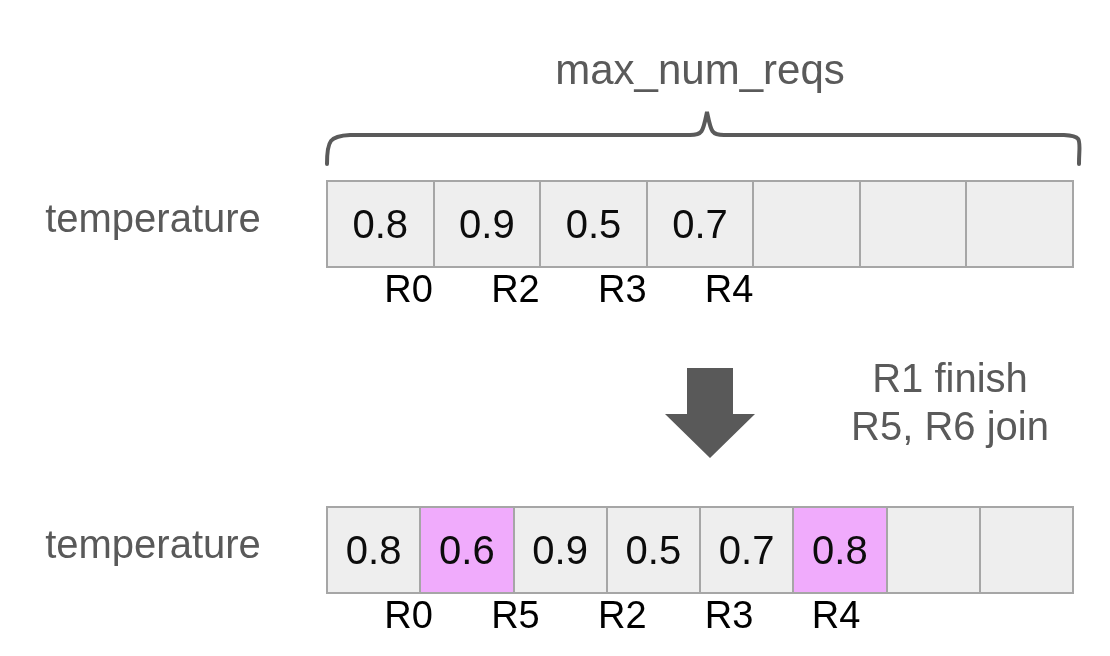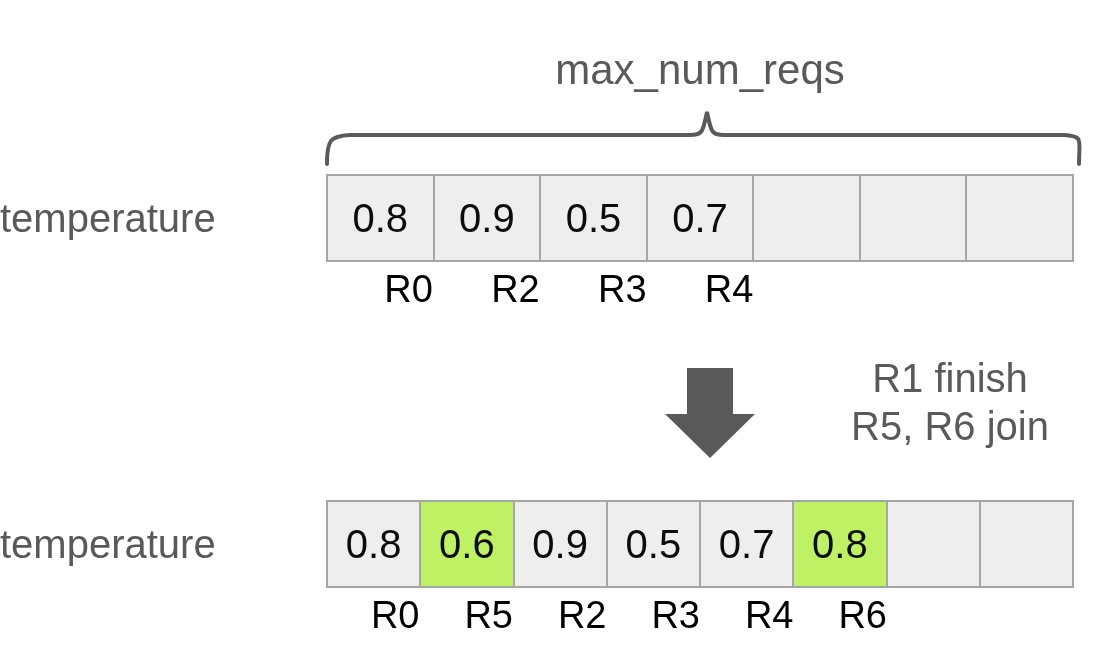--- a/index.html
+++ b/index.html
@@ -45,49 +45,50 @@
   #row-top    { top: 150px; }
   #row-bottom { top: 476px; }
 
   .row-label {
     position: absolute;
     left: 0px;
     top: 0px;
     width: 306px;
     height: 88px;
     line-height: 88px;
+    text-align: center;
     font-size: 40px;
     color: #595959;
     white-space: nowrap;
   }
 
   .table-strip {
     position: absolute;
     left: 326px;
-    top: 0px;
+    top: 6px;
     width: 748px;
     height: 88px;
     display: flex;
     box-sizing: border-box;
     border: 2px solid #a6a6a6;
   }
   .cell {
     flex: 1 1 0;
     box-sizing: border-box;
     border-right: 2px solid #a6a6a6;
     background: #eeeeee;
     display: flex;
     align-items: center;
     justify-content: center;
     font-size: 40px;
     color: #0c0c0c;
     line-height: 1;
   }
   .cell:last-child { border-right: none; }
-  .cell.highlight { background: #bef264; }
+  .cell.highlight { background: #f0abfc; }
 
   .tag-strip {
     position: absolute;
     left: 326px;
     top: 92px;
     width: 748px;
     height: 46px;
     display: flex;
   }
   .tag {
@@ -185,19 +186,18 @@
       <div class="cell"></div>
       <div class="cell"></div>
     </div>
 
     <div class="tag-strip">
       <div class="tag">R0</div>
       <div class="tag">R5</div>
       <div class="tag">R2</div>
       <div class="tag">R3</div>
       <div class="tag">R4</div>
-      <div class="tag">R6</div>
       <div class="tag"></div>
       <div class="tag"></div>
     </div>
   </div>
 
 </div>
 
 </body></html>

